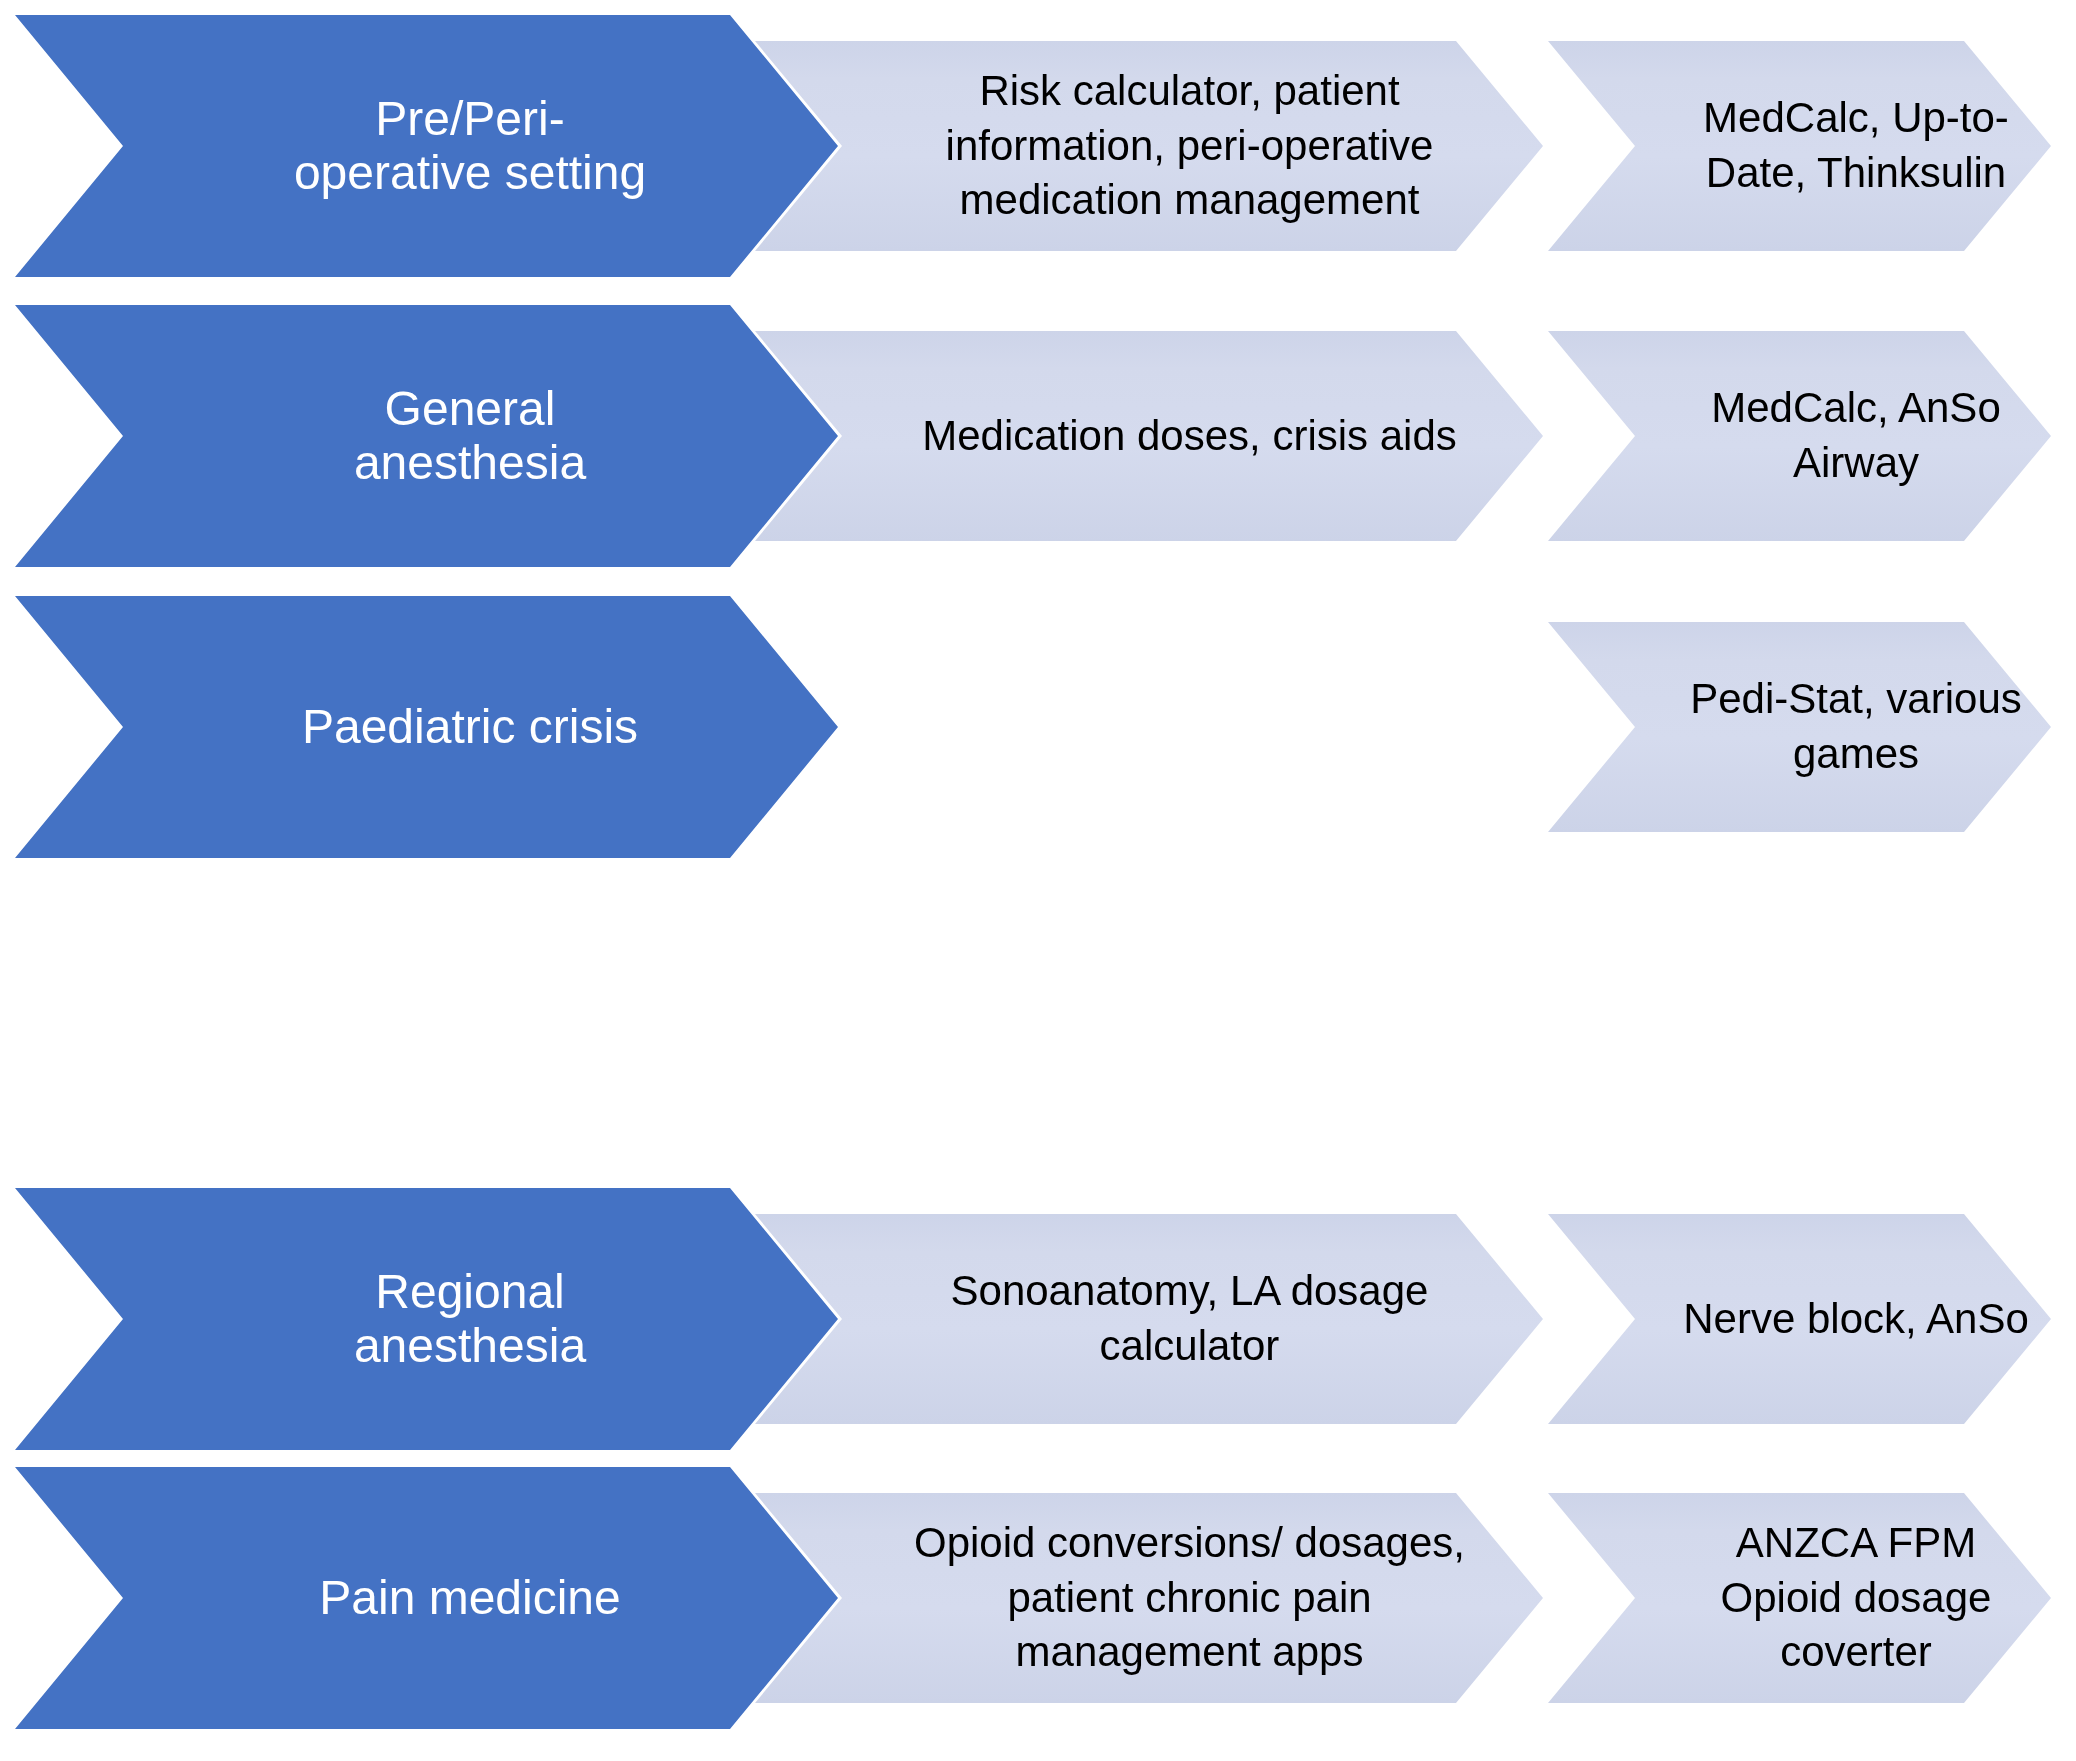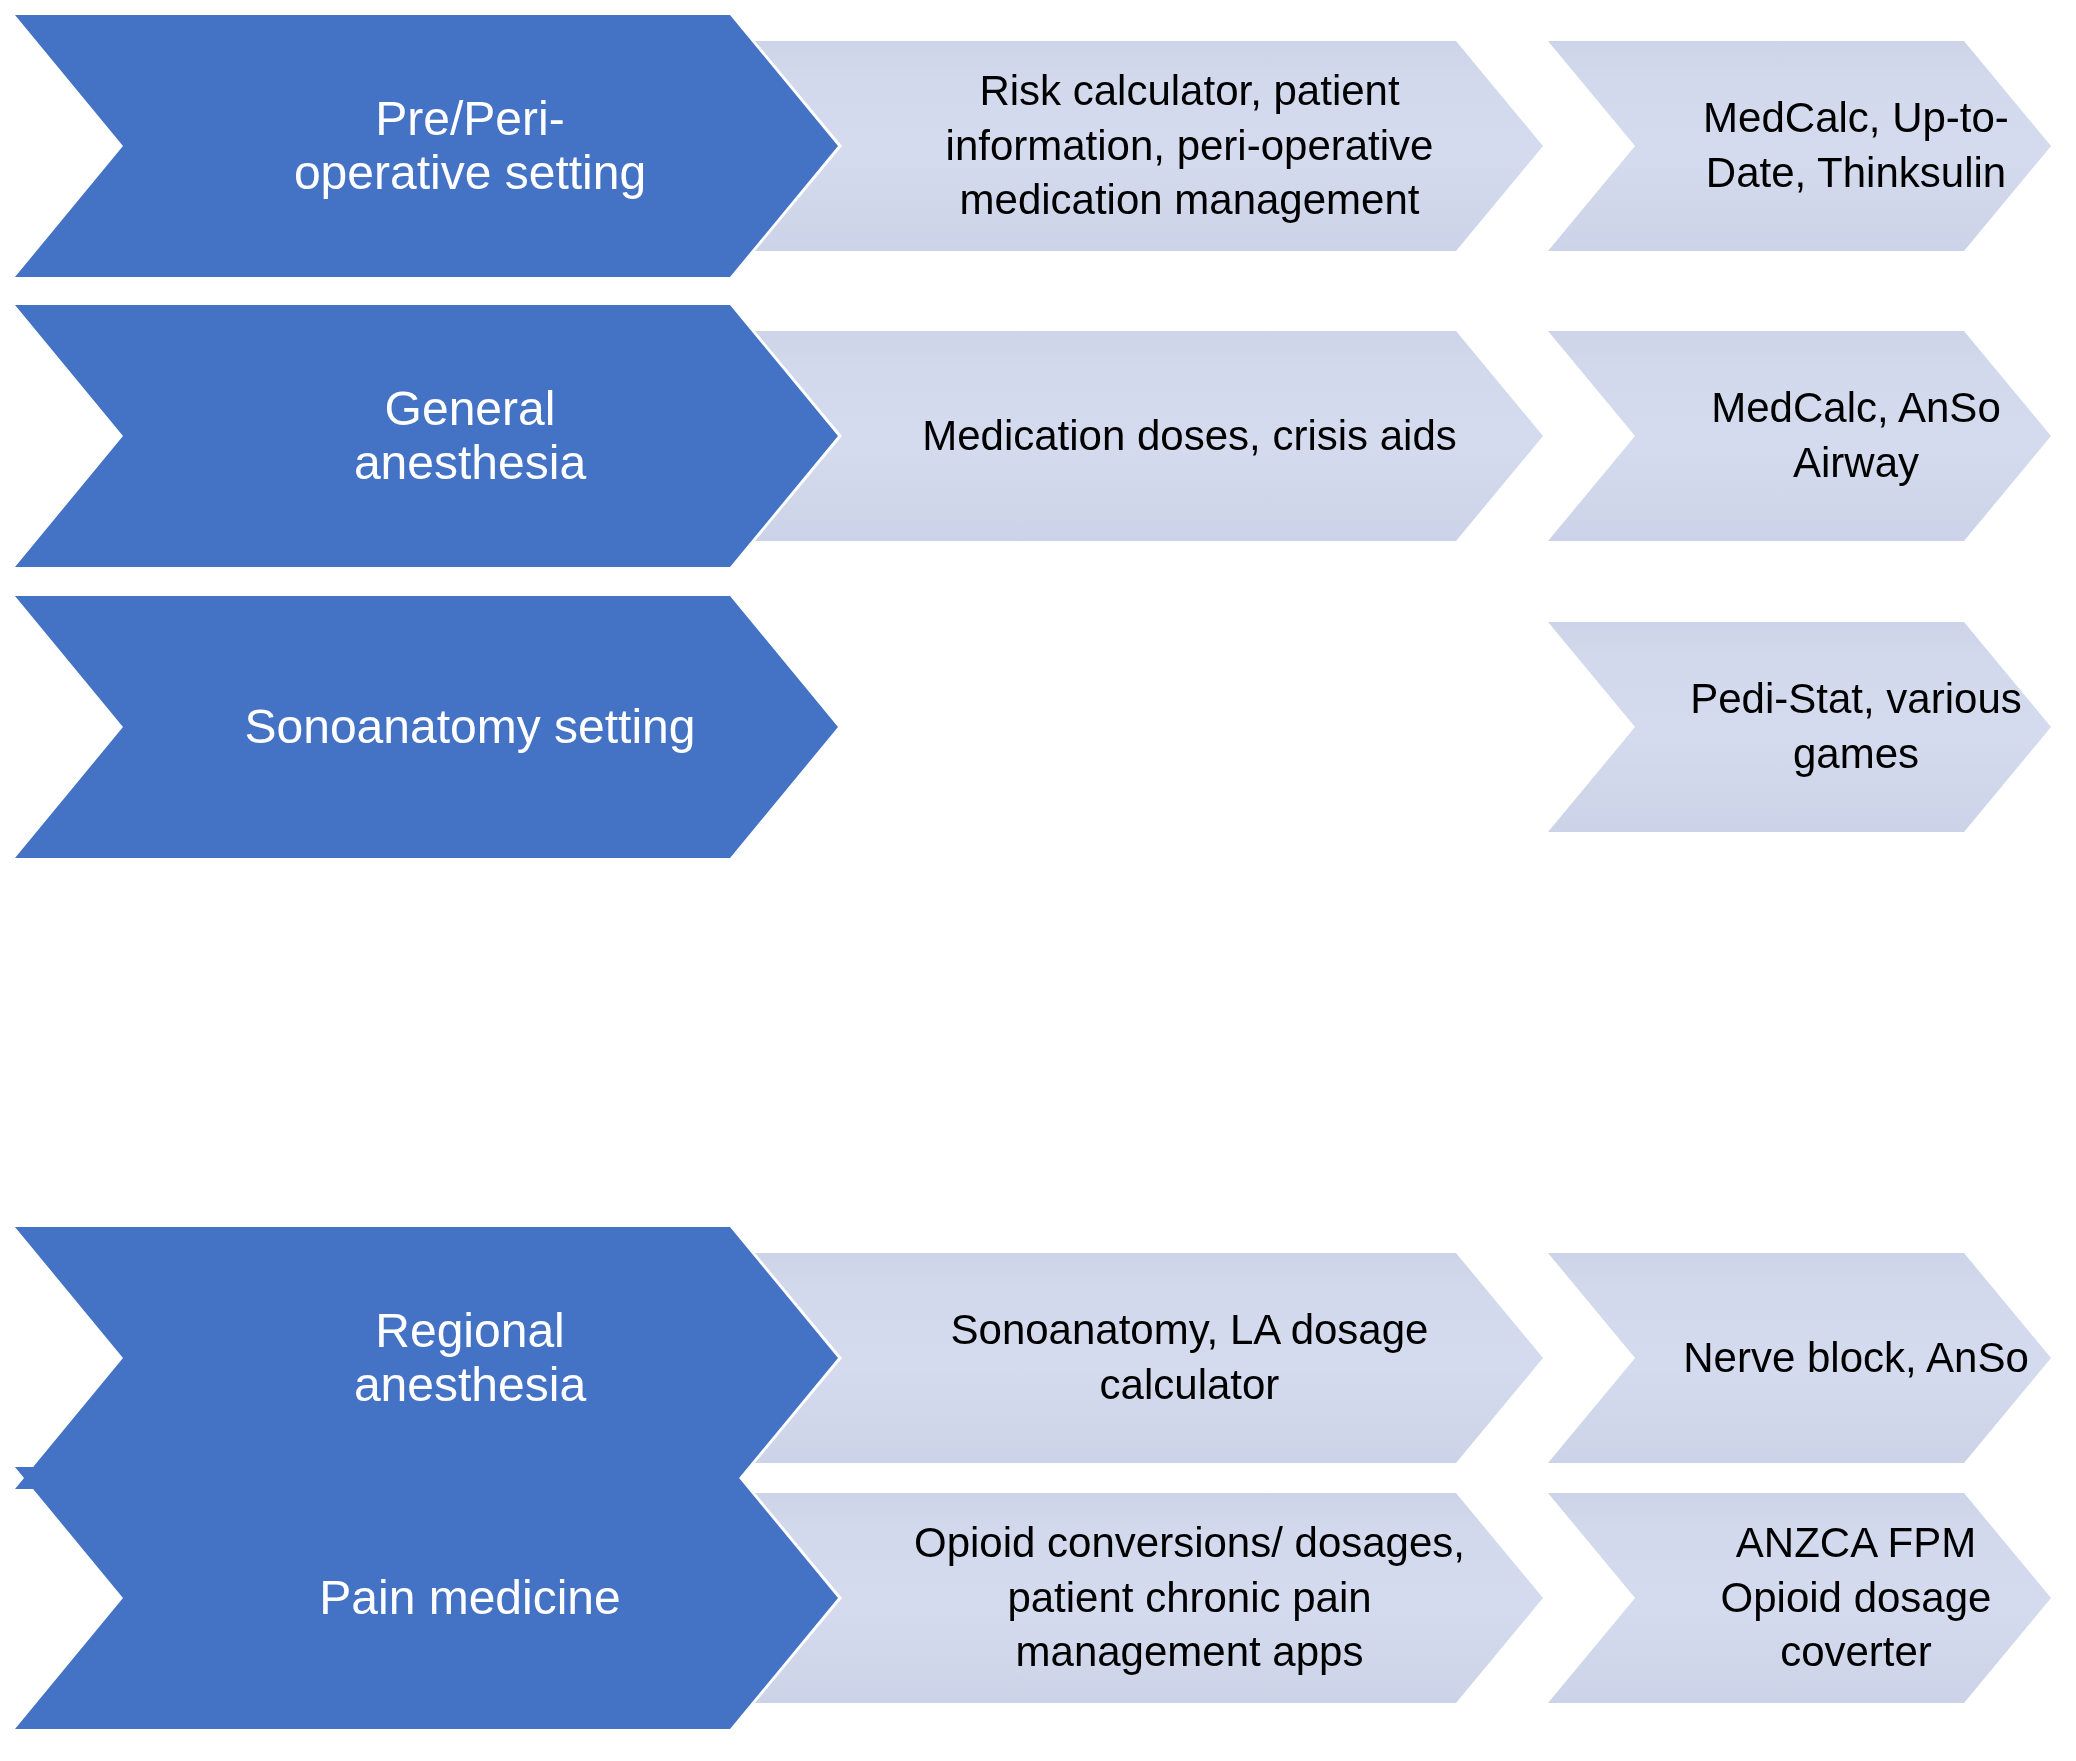--- a/index.html
+++ b/index.html
@@ -93,29 +93,29 @@
     <div class="stage2">
       <span class="txt">Medication doses, crisis aids</span>
     </div>
     <div class="stage3">
       <span class="txt">MedCalc, AnSo Airway</span>
     </div>
   </div>
 
   <div class="row" style="top:596px;">
     <div class="stage1">
-      <span class="txt">Sonoanatomy setting</span>
+      <span class="txt">Paediatric crisis</span>
     </div>
     <div class="stage3">
       <span class="txt">Pedi-Stat, various games</span>
     </div>
   </div>
 
 
-  <div class="row" style="top:1227px;">
+  <div class="row" style="top:1188px;">
     <div class="stage1">
       <span class="txt">Regional
 anesthesia</span>
     </div>
     <div class="stage2">
       <span class="txt">Sonoanatomy, LA dosage calculator</span>
     </div>
     <div class="stage3">
       <span class="txt">Nerve block, AnSo</span>
     </div>

